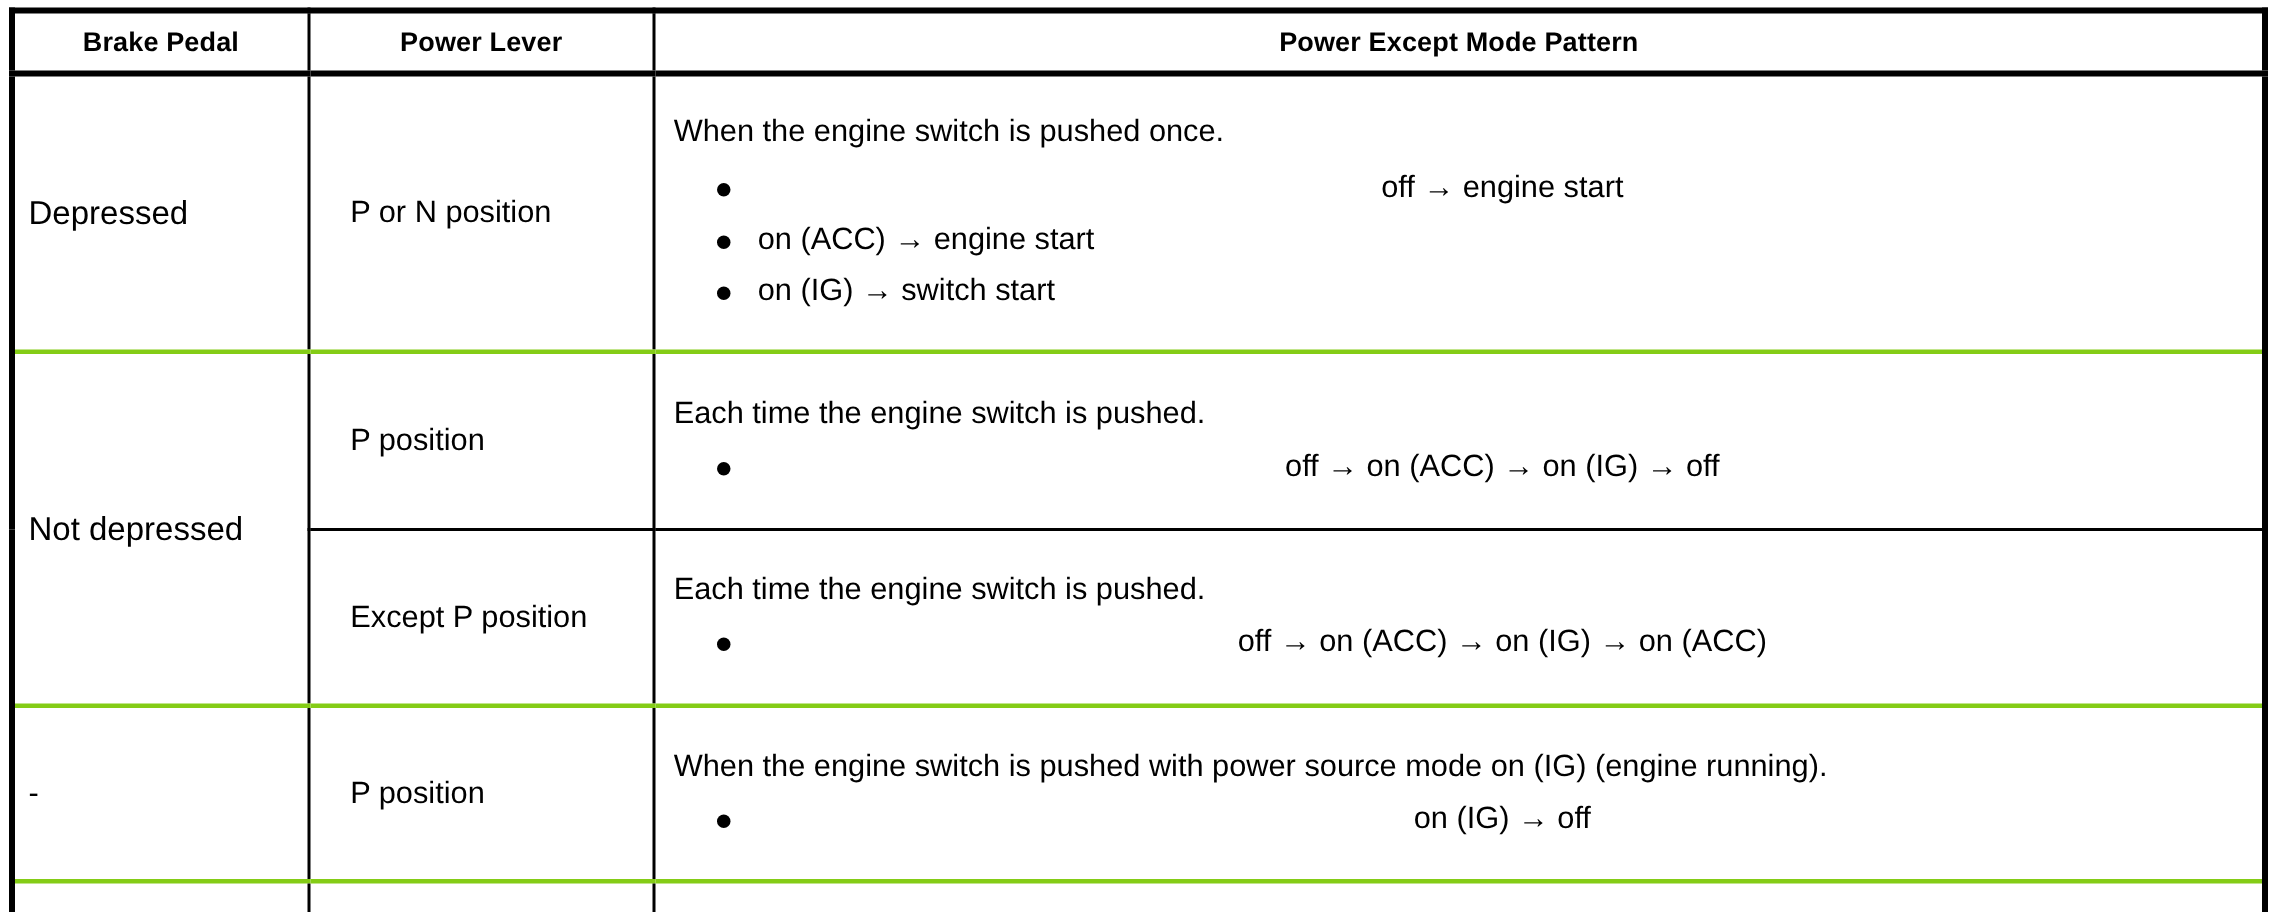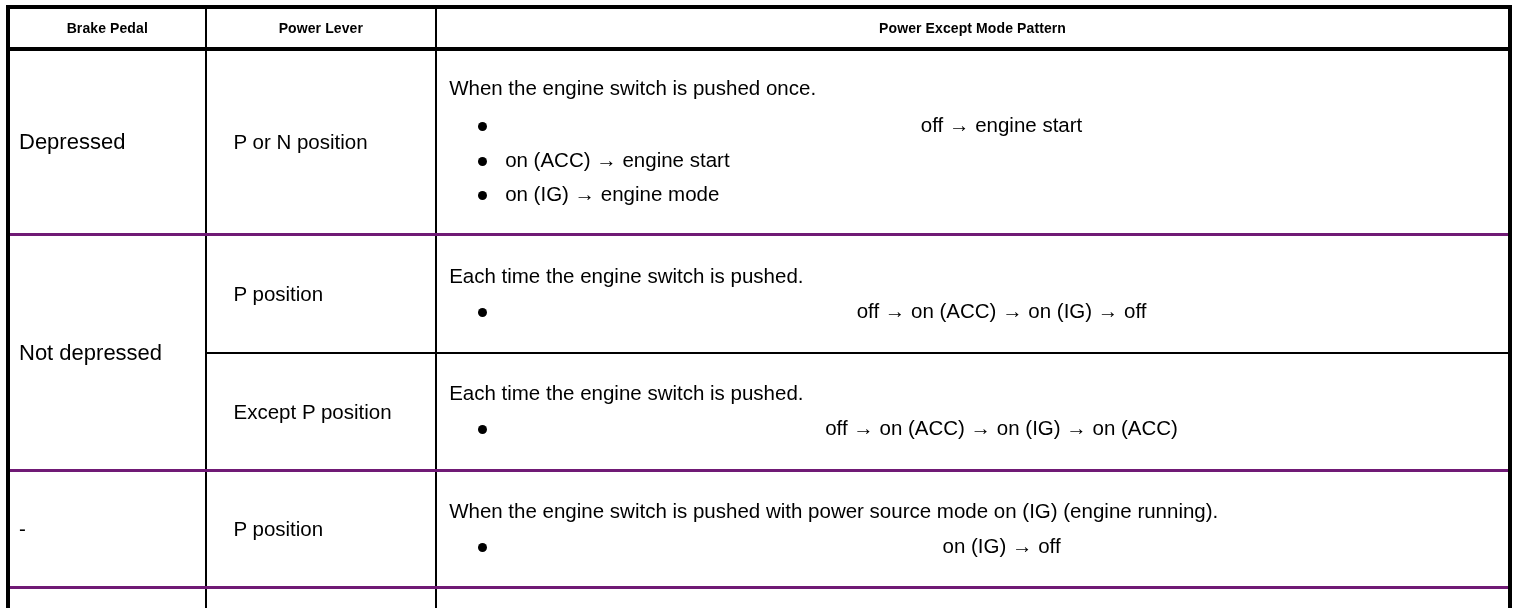--- a/index.html
+++ b/index.html
@@ -38,31 +38,31 @@
     border: 2px solid #000;
     padding: 0;
     vertical-align: middle;
     background: #fff;
   }
 
   
   .hdr-row th {
     height: 38px;
     border-bottom: 4px solid #000;
-    font-size: 14px;
+    font-size: 18px;
     font-weight: bold;
     text-align: center;
     letter-spacing: 0.1px;
   }
   .hdr-row th.col3 {
     text-align: center;
   }
 
   
-  tr.major > td { border-top: 3px solid #701a75; }
+  tr.major > td { border-top: 3px solid #84cc16; }
   tr.sub > td    { border-top: 2px solid #000; }
 
   .cell-brake { font-size: 22px; padding-left: 9px; }
   .cell-shift { font-size: 20.5px; padding-left: 27px; }
 
   .dash-cell {
     font-size: 20.5px;
     padding-left: 9px;
     vertical-align: middle;
   }
@@ -130,21 +130,21 @@
     <tbody>
 
       <tr class="r1 major">
         <td class="cell-brake">Depressed</td>
         <td class="cell-shift">P or N position</td>
         <td class="content mid-top">
           <p class="lead">When the engine switch is pushed once.</p>
           <ul>
             <li>off → engine start</li>
             <li>on (ACC) → engine start</li>
-            <li>on (IG) → engine mode</li>
+            <li>on (IG) → switch start</li>
           </ul>
         </td>
       </tr>
 
       <tr class="r2a major">
         <td class="cell-brake" rowspan="2">Not depressed</td>
         <td class="cell-shift">P position</td>
         <td class="content">
           <p class="lead">Each time the engine switch is pushed.</p>
           <ul class="tight">

